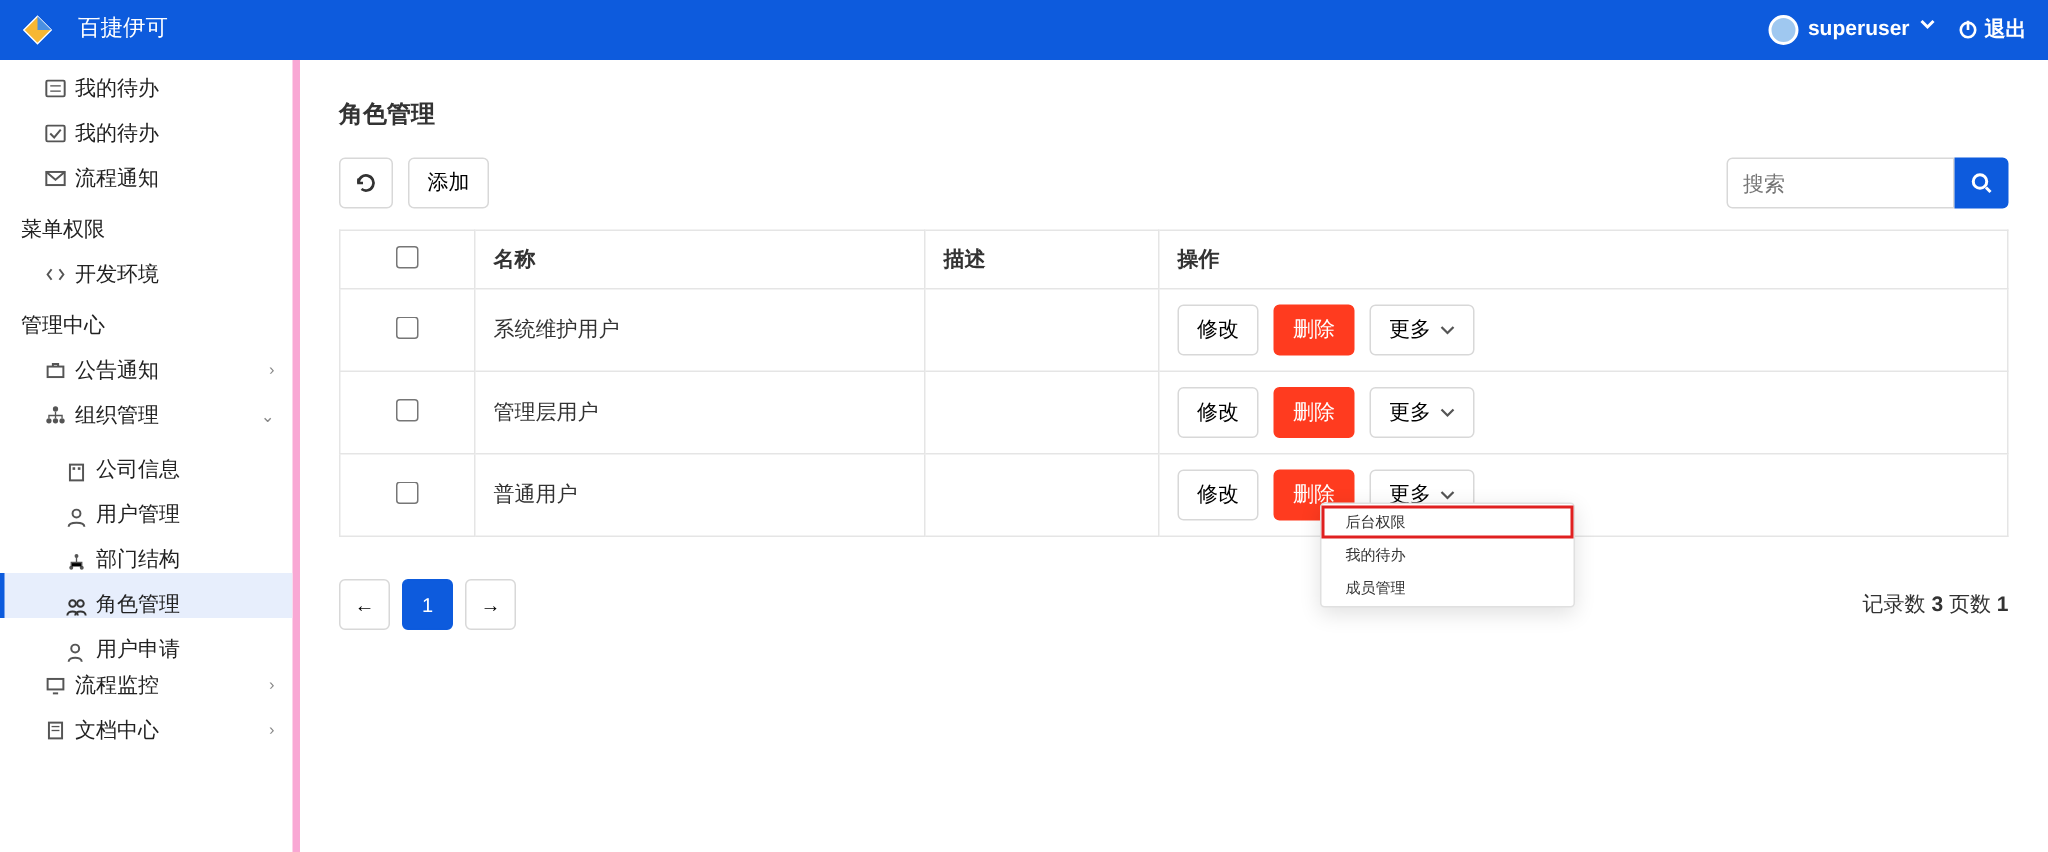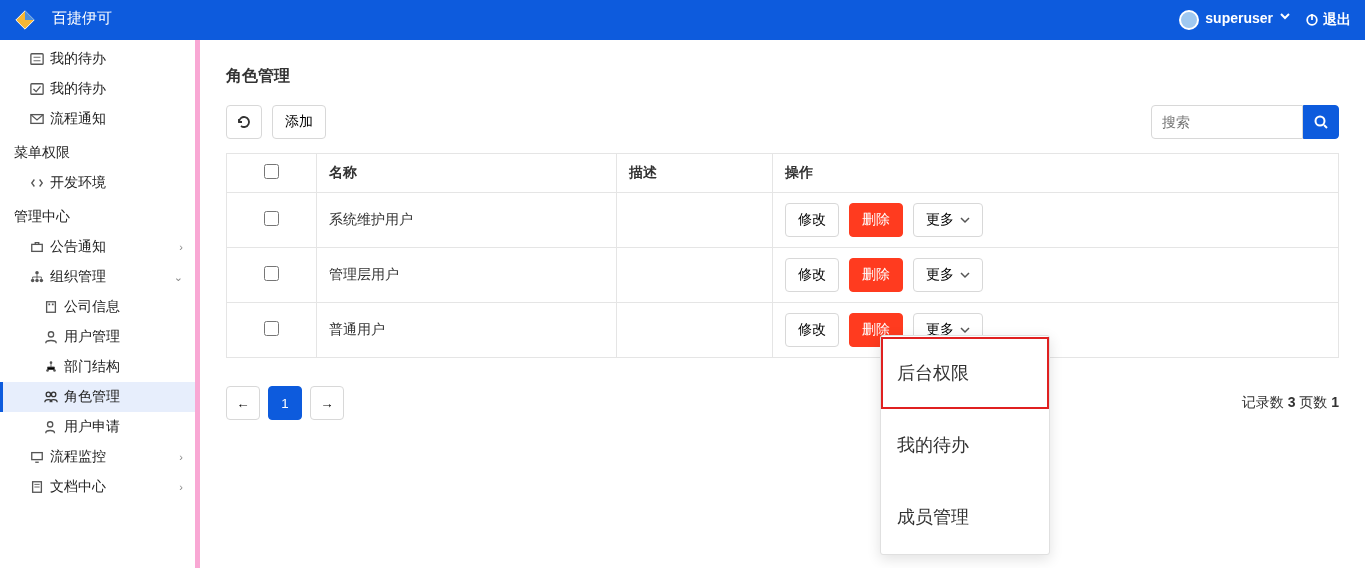--- a/index.html
+++ b/index.html
@@ -12,21 +12,21 @@
 .app-name { font-size: 15px; }
 .header-right { margin-left: auto; display: flex; align-items: center; gap: 14px; }
 .user-box { display: flex; align-items: flex-start; gap: 6px; cursor: pointer; }
 .avatar { width: 20px; height: 20px; border-radius: 50%; background: #9fc8f0; border: 2px solid #fff; }
 .user-name { font-weight: 600; }
 .logout { display: flex; align-items: center; gap: 4px; cursor: pointer; font-weight: 600; }
 
 
 .sidebar { position: fixed; top: 40px; left: 0; bottom: 0; width: 200px; background: #fff; border-right: 5px solid #f9a8d4; overflow-y: auto; padding-top: 4px; }
 .side-item { display: flex; align-items: center; height: 30px; padding: 0 12px 0 30px; color: #222; cursor: pointer; gap: 6px; font-size: 14px; }
-.side-item.level2 { padding-left: 44px; }
+.side-item.level2 { padding-left: 44px; align-items: flex-end; }
 .side-item.active { background: #e7eefc; border-left: 3px solid #0d5bdd; padding-left: 41px; }
 .side-group { padding: 10px 14px 6px 14px; color: #222; font-size: 14px; }
 .side-item .chev { margin-left: auto; color: #888; font-size: 11px; }
 
 
 .main { position: absolute; left: 200px; top: 40px; right: 0; bottom: 0; padding: 26px 26px 10px 26px; overflow: auto; }
 .page-title { font-size: 16px; font-weight: 600; margin-bottom: 18px; }
 
 .toolbar { display: flex; align-items: center; gap: 10px; margin-bottom: 14px; }
 .btn { display: inline-flex; align-items: center; justify-content: center; height: 34px; padding: 14px 12px; border: 1px solid #d8d8d8; background: #fff; border-radius: 4px; font-size: 14px; cursor: pointer; }
@@ -48,21 +48,21 @@
 
 .footer-row { display: flex; align-items: center; margin-top: 28px; }
 .pager { display: flex; gap: 8px; }
 .page-btn { width: 34px; height: 34px; display: flex; align-items: center; justify-content: center; border: 1px solid #d8d8d8; background: #fff; border-radius: 4px; cursor: pointer; }
 .page-btn.current { background: #0d5bdd; color: #fff; border-color: #0d5bdd; }
 .record-info { margin-left: auto; font-size: 14px; }
 .record-info b { font-weight: 700; }
 
 
 .dropdown { position: absolute; left: 880px; top: 335px; width: 170px; background: #fff; border: 1px solid #e0e0e0; border-radius: 3px; box-shadow: 0 4px 14px rgba(0,0,0,0.12); padding: 1px 0; z-index: 50; }
-.dd-item { padding: 24px 16px; cursor: pointer; font-size: 18px; }
+.dd-item { padding: 4px 16px; cursor: pointer; font-size: 10px; }
 .dd-item.hl { outline: 2px solid #e02020; outline-offset: -2px; }
 
 svg { display: block; }
 </style>
 </head>
 <body>
 
 <div class="header">
   <div class="logo">
     <span class="logo-icon">

